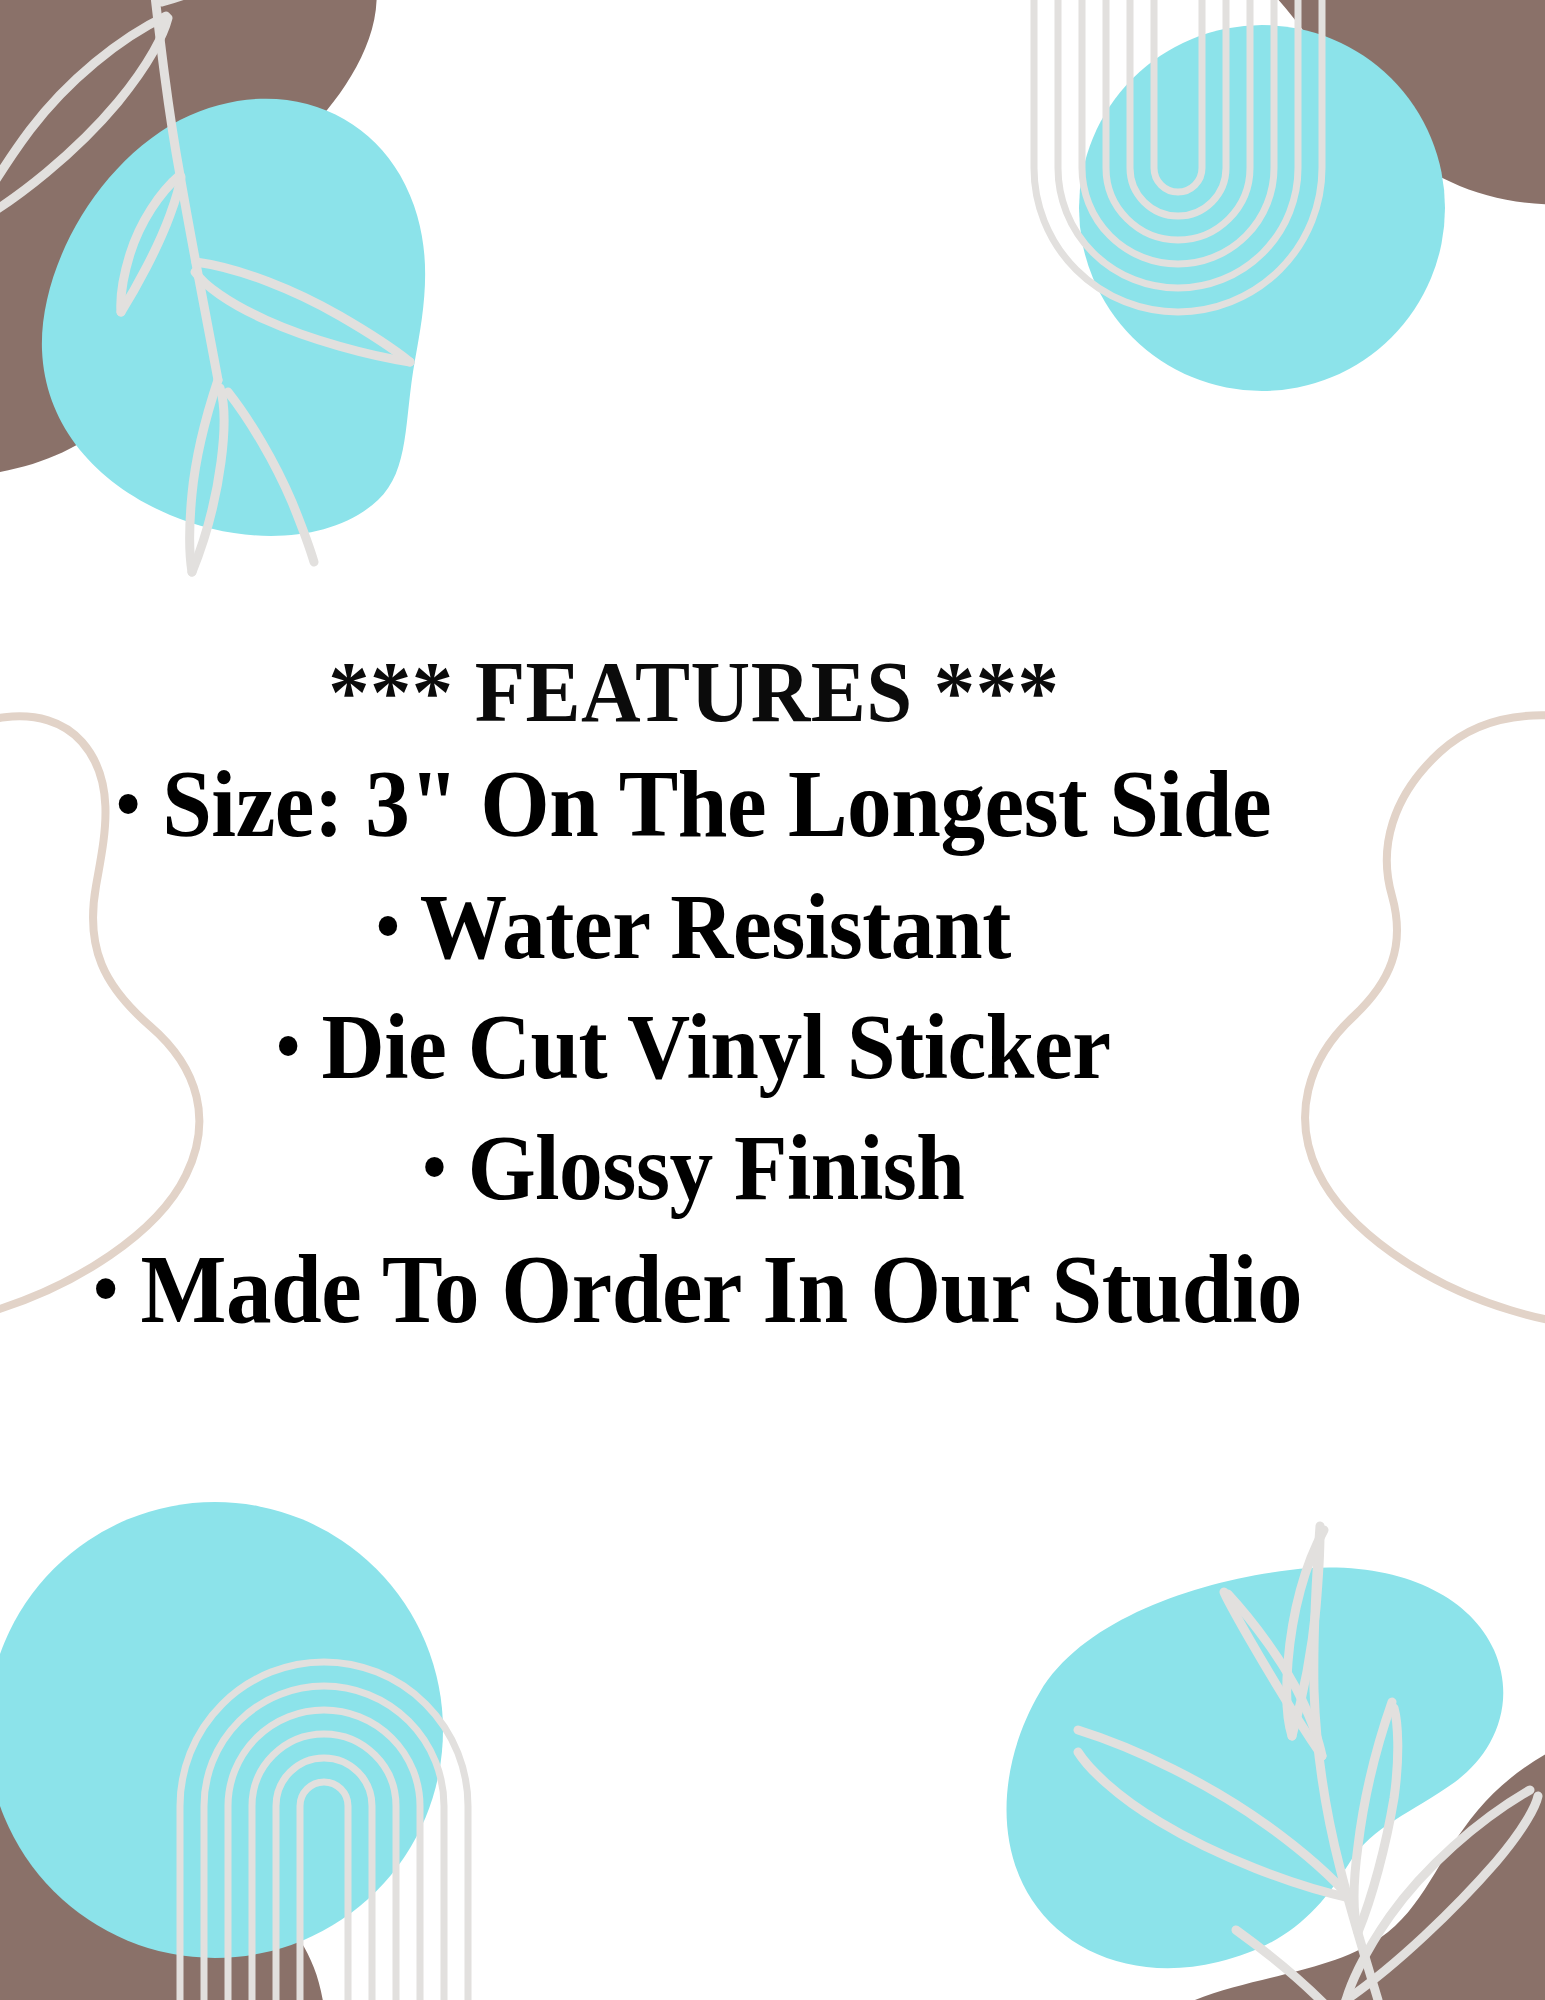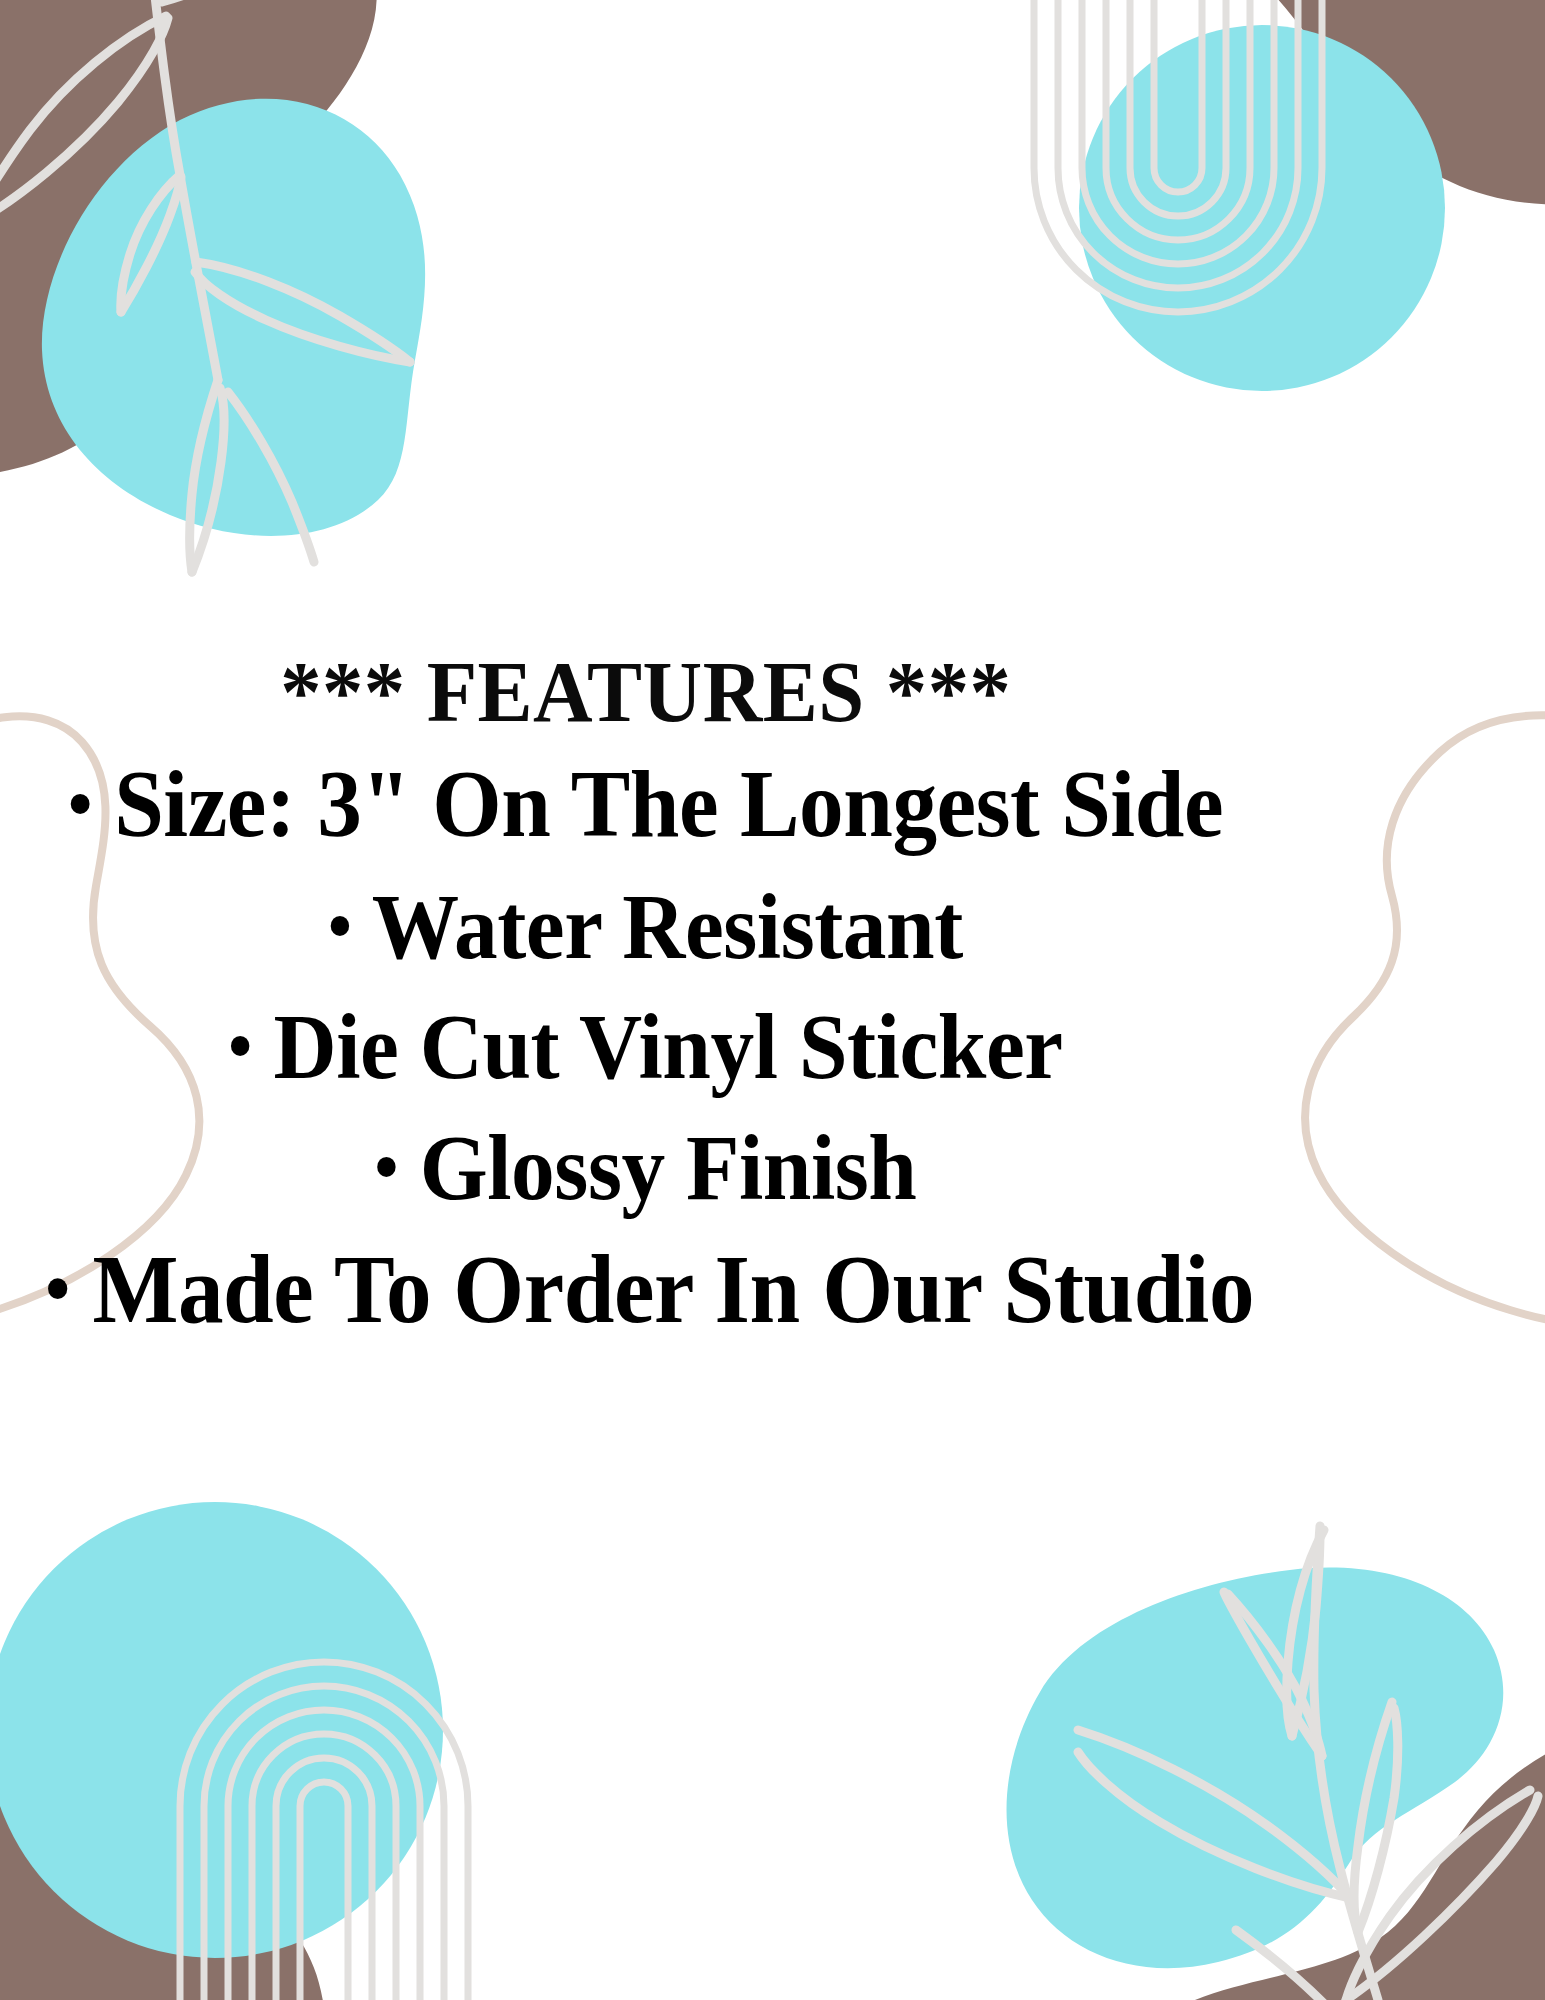--- a/index.html
+++ b/index.html
@@ -32,20 +32,21 @@
     position: absolute;
     left: 0;
     top: 0;
     width: 1291px;
     height: 2000px;
     display: flex;
     flex-direction: column;
     justify-content: center;
     align-items: center;
     z-index: 5;
+    padding-left: 48px;
   }
 
   .features-title {
     font-family: "Liberation Serif", "DejaVu Serif", serif;
     font-weight: 700;
     font-size: 86px;
     line-height: 1.04;
     letter-spacing: 0.5px;
     color: #0b0b0b;
     text-align: center;

